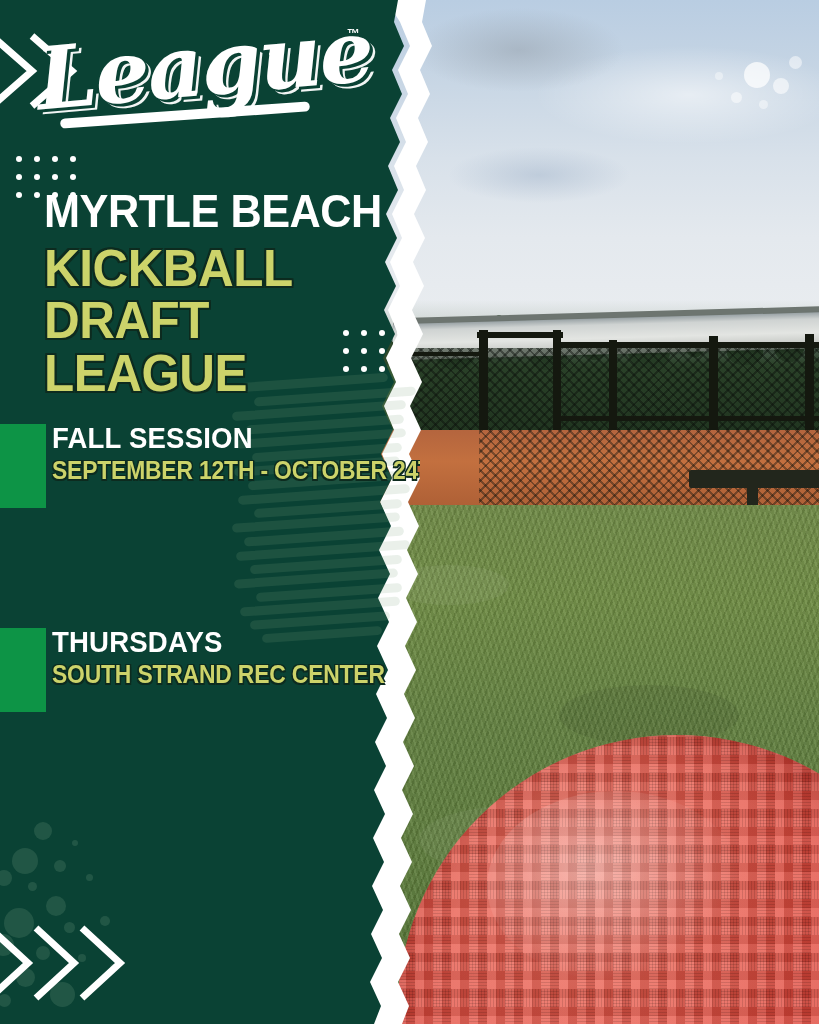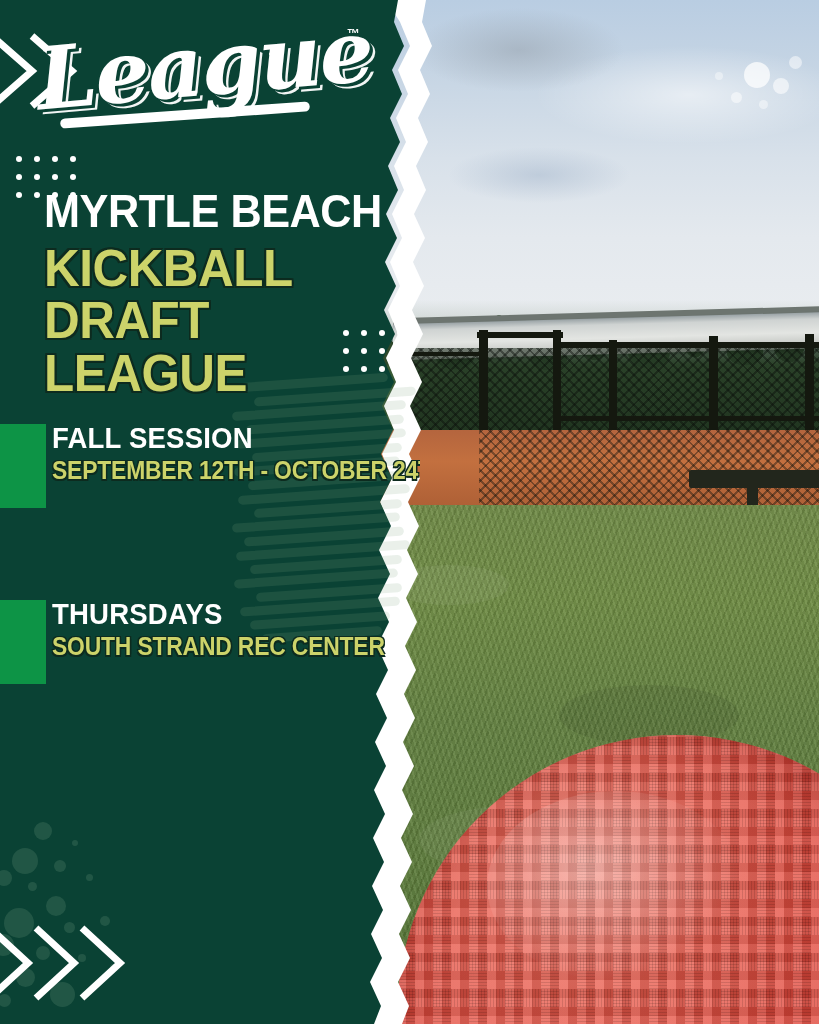--- a/index.html
+++ b/index.html
@@ -237,21 +237,21 @@
     font-weight:700; font-size:26px; line-height:1;
     color:#ccd36a; letter-spacing:-.2px;
     transform:scaleX(.88); transform-origin:left center;
     white-space:nowrap;
     text-shadow:
       -1.5px -1.5px 0 #0d2b1f, 1.5px -1.5px 0 #0d2b1f,
       -1.5px  1.5px 0 #0d2b1f, 1.5px  1.5px 0 #0d2b1f;
   }
   .info.b1{ top:404px;margin-top:20px; }
   .info.b2{ top:520px; }
-  .info.b3{ top:600px;text-align:right; }
+  .info.b3{ top:628px;text-align:right; }
   .info.b2 .sub{ left:60px; }
   .info.b3 .sub{ left:52px; }
 </style>
 </head>
 <body>
 
 <div class="flyer">
 
   <div class="photo">
     <div class="sky"></div>

